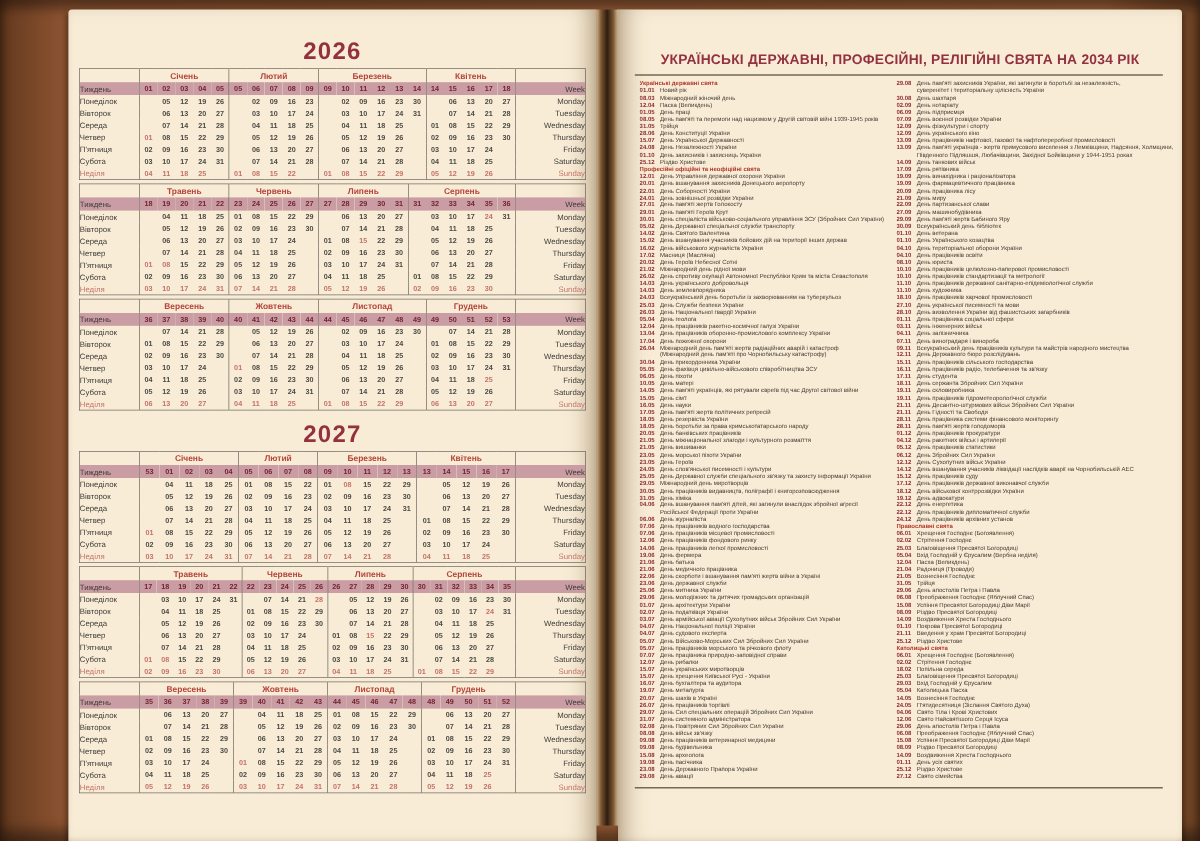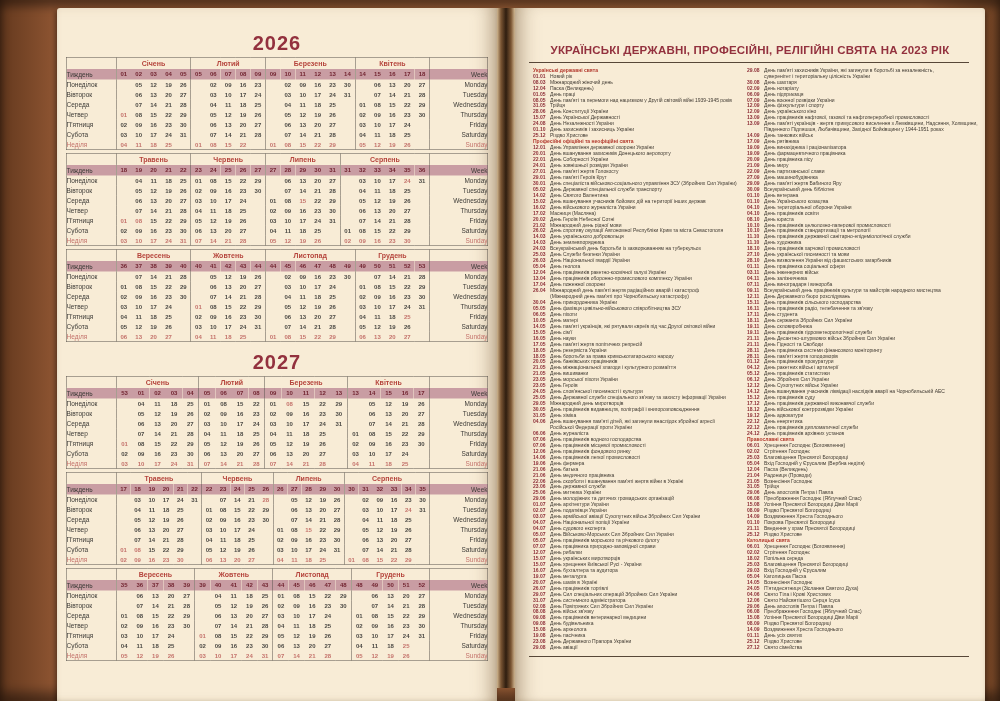--- a/index.html
+++ b/index.html
@@ -1476,21 +1476,21 @@
             <td class="rlbl rcol">Sunday</td>
           </tr>
         </tbody>
       </table>
     </div>
 </div>
 
 <div class="spine"></div>
 
 <div class="page page-right">
-  <div class="hol-title">УКРАЇНСЬКІ ДЕРЖАВНІ, ПРОФЕСІЙНІ, РЕЛІГІЙНІ СВЯТА НА 2023 РІК</div>
+  <div class="hol-title">УКРАЇНСЬКІ ДЕРЖАВНІ, ПРОФЕСІЙНІ, РЕЛІГІЙНІ СВЯТА НА 2034 РІК</div>
   <div class="hol-rule"></div>
   <div class="hol-scale">
     <div class="hol-col1" id="hol-col1">
         <div class="hline hhead">Українські державні свята</div>
         <div class="hline"><span class="hdate">01.01</span>Новий рік</div>
         <div class="hline"><span class="hdate">08.03</span>Міжнародний жіночий день</div>
         <div class="hline"><span class="hdate">12.04</span>Паска (Великдень)</div>
         <div class="hline"><span class="hdate">01.05</span>День праці</div>
         <div class="hline"><span class="hdate">08.05</span>День пам'яті та перемоги над нацизмом у Другій світовій війні 1939-1945 років</div>
         <div class="hline"><span class="hdate">31.05</span>Трійця</div>

